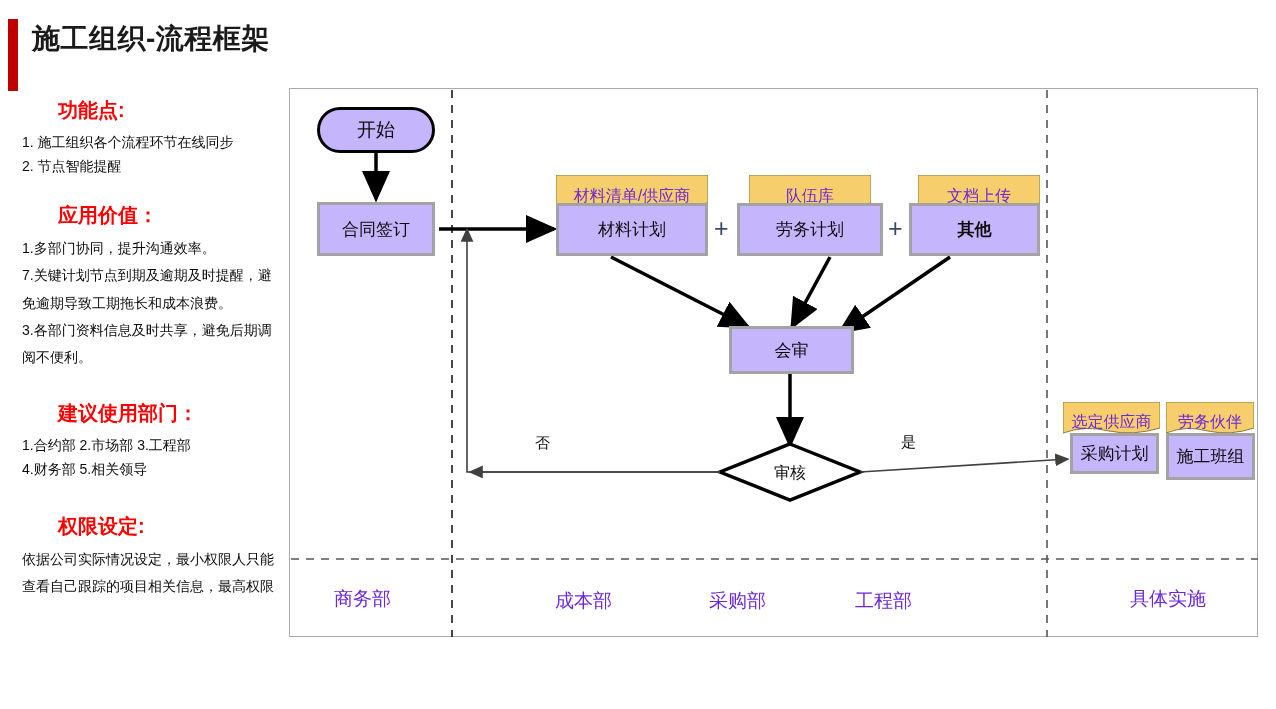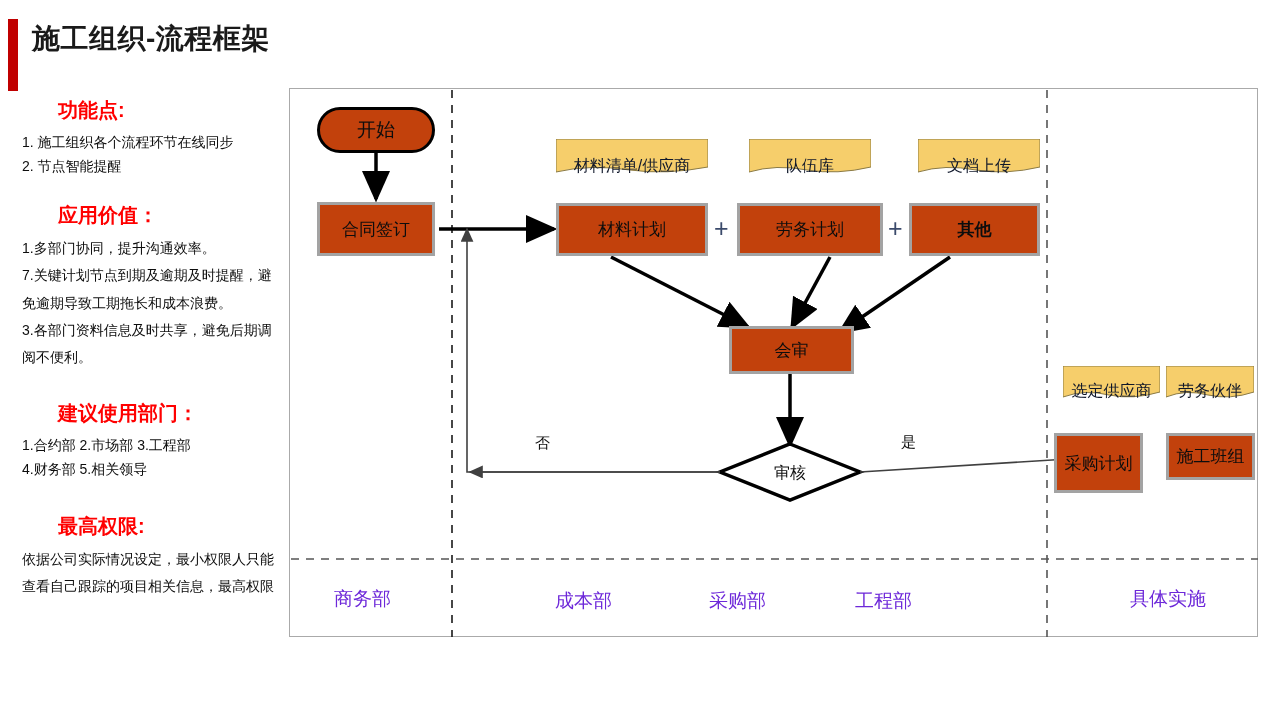--- a/index.html
+++ b/index.html
@@ -73,21 +73,21 @@
     position: absolute;
     left: 0; top: 0;
     width: 969px;
     height: 549px;
   }
 
   
   .node {
     position: absolute;
     box-sizing: border-box;
-    background: #c2410c;
+    background: #c4b5fd;
     display: flex;
     align-items: center;
     justify-content: center;
     color: #0d0d0d;
     z-index: 3;
   }
   .rect-node {
     border: 3px solid #a3a3a3;
     font-size: 17px;
   }
@@ -104,25 +104,26 @@
     display: flex;
     align-items: center;
     justify-content: center;
   }
 
   
   .sticky {
     position: absolute;
     z-index: 2;
     display: flex;
-    align-items: flex-end;
+    align-items: center;
     justify-content: center;
-    color: #0f172a;
+    color: #6d28d9;
     font-size: 16px;
     white-space: nowrap;
+    margin-top: 36px;
   }
   .sticky .sticky-shape {
     position: absolute;
     left: 0; top: 0;
     width: 100%;
     height: 100%;
     z-index: 0;
   }
   .sticky .sticky-text {
     position: relative;
@@ -180,21 +181,21 @@
     <div class="info-line wide">阅不便利。</div>
   </div>
 
   <div class="info-section" style="margin-top:26px;">
     <div class="info-heading">建议使用部门：</div>
     <div class="info-line">1.合约部 2.市场部 3.工程部</div>
     <div class="info-line">4.财务部 5.相关领导</div>
   </div>
 
   <div class="info-section" style="margin-top:30px;">
-    <div class="info-heading">最高权限:</div>
+    <div class="info-heading">权限设定:</div>
     <div class="info-line wide">依据公司实际情况设定，最小权限人只能</div>
     <div class="info-line wide">查看自己跟踪的项目相关信息，最高权限</div>
   </div>
 
 </div>
 
 <div id="flow-frame">
 
   <svg id="flow-svg" viewBox="0 0 969 549">
     <defs>
@@ -251,21 +252,21 @@
   </div>
 
   <div class="node rect-node" style="left:439px; top:237px; width:125px; height:48px;">
     <span>会审</span>
   </div>
 
   <div class="diamond-label" style="left:455px; top:371px; width:90px; height:26px;">
     <span>审核</span>
   </div>
 
-  <div class="node rect-node" style="left:764px; top:344px; width:89px; height:60px;">
+  <div class="node rect-node" style="left:780px; top:344px; width:89px; height:41px;">
     <span>采购计划</span>
   </div>
 
   <div class="node rect-node" style="left:876px; top:344px; width:89px; height:47px;">
     <span>施工班组</span>
   </div>
 
   <div class="sticky" style="left:266px; top:50px; width:152px; height:38px;">
     <svg class="sticky-shape" viewBox="0 0 152 38" preserveAspectRatio="none">
       <path d="M0,0 L152,0 L152,28 Q110,36 74,31 Q34,25 0,33 Z" fill="#F6CE6B" stroke="#8a7a45" stroke-width="1"></path>

